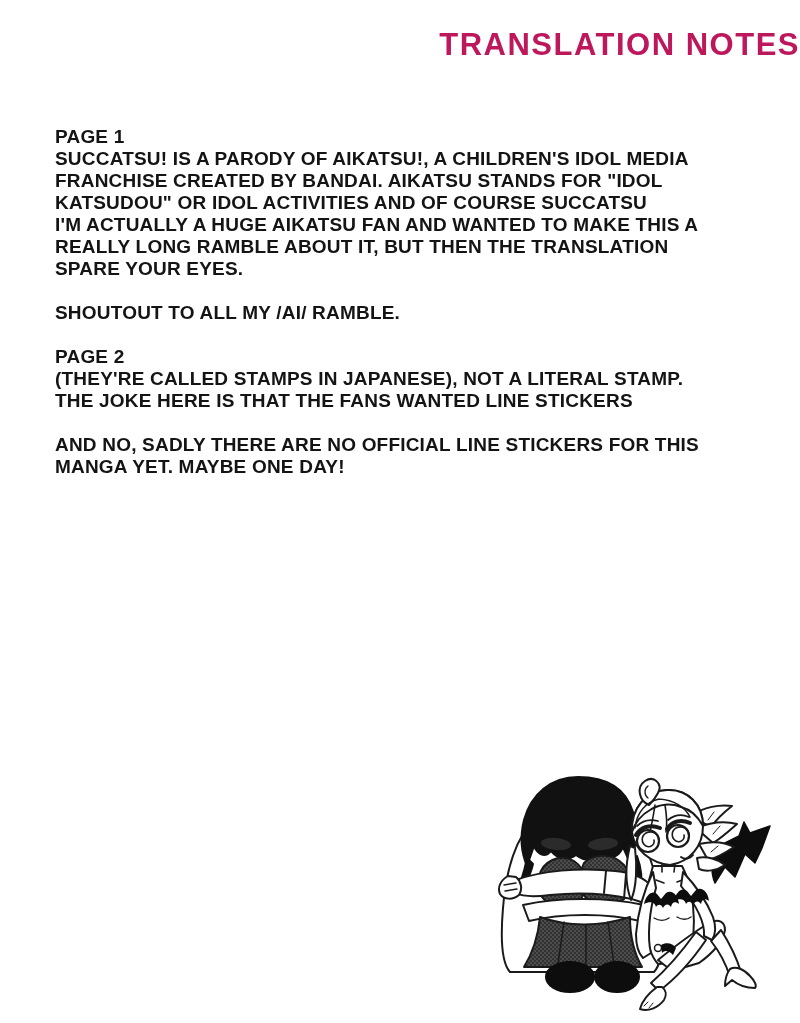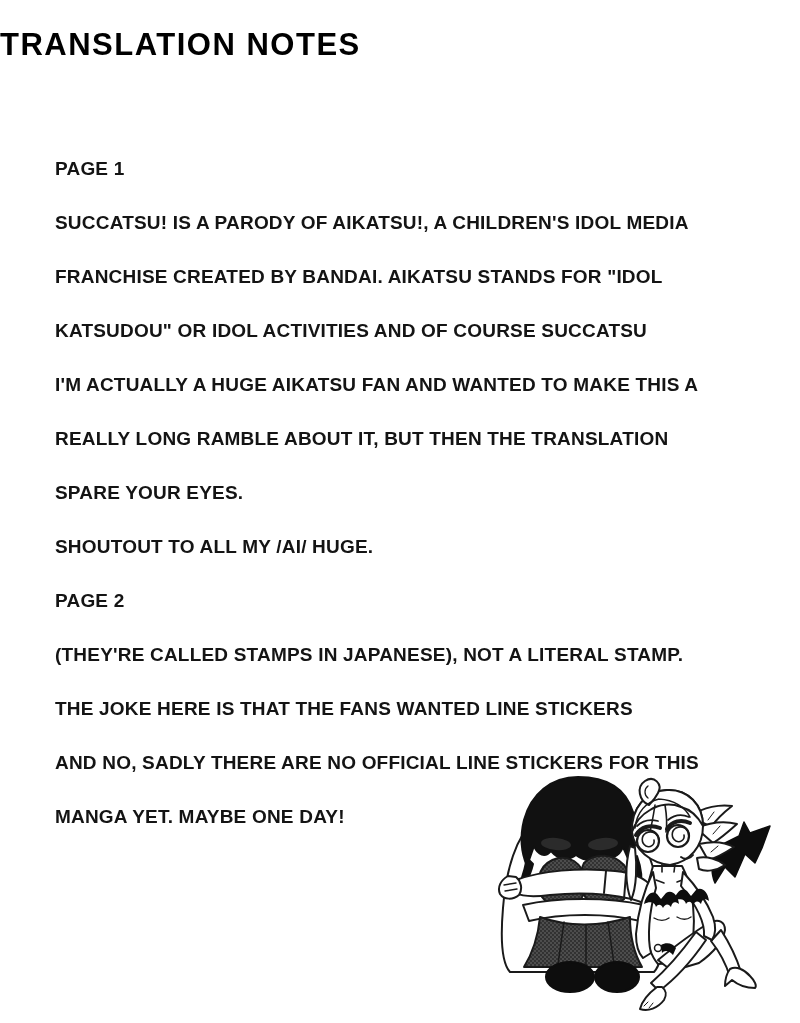--- a/index.html
+++ b/index.html
@@ -3,28 +3,28 @@
 <meta charset="utf-8">
 <style>
   html,body{margin:0;padding:0;background:#ffffff;}
   .page{
     position:relative;width:800px;height:1023px;background:#ffffff;
     overflow:hidden;color:#111;
     font-family:"Liberation Sans", sans-serif;
   }
   .title{
     position:absolute;top:27px;left:0;width:100%;margin:0;
-    text-align:left;font-size:31px;font-weight:700;letter-spacing:1.5px;
-    color:#000000;
+    text-align:right;font-size:31px;font-weight:700;letter-spacing:1.5px;
+    color:#be185d;
   }
   .notes{position:absolute;left:55px;top:126px;width:710px;}
   .para{margin:0 0 22px 0;padding:0;}
   .line{
     display:block;font-size:19px;line-height:22px;font-weight:700;
-    letter-spacing:.2px;white-space:nowrap;color:#141414;margin-top:32px;
+    letter-spacing:.2px;white-space:nowrap;color:#141414;
   }
   .illustration{position:absolute;left:478px;top:760px;width:322px;height:258px;}
   .illustration svg{display:block;width:100%;height:100%;}
 </style>
 </head>
 <body>
 
 <div class="page">
 
   <h1 class="title">TRANSLATION NOTES</h1>
@@ -33,21 +33,21 @@
     <p class="para">
       <span class="line">PAGE 1</span>
       <span class="line">SUCCATSU! IS A PARODY OF AIKATSU!, A CHILDREN'S IDOL MEDIA</span>
       <span class="line">FRANCHISE CREATED BY BANDAI. AIKATSU STANDS FOR "IDOL</span>
       <span class="line">KATSUDOU" OR IDOL ACTIVITIES AND OF COURSE SUCCATSU</span>
       <span class="line">I'M ACTUALLY A HUGE AIKATSU FAN AND WANTED TO MAKE THIS A</span>
       <span class="line">REALLY LONG RAMBLE ABOUT IT, BUT THEN THE TRANSLATION</span>
       <span class="line">SPARE YOUR EYES.</span>
     </p>
     <p class="para">
-      <span class="line">SHOUTOUT TO ALL MY /AI/ HUGE.</span>
+      <span class="line">SHOUTOUT TO ALL MY /AI/ RAMBLE.</span>
     </p>
     <p class="para">
       <span class="line">PAGE 2</span>
       <span class="line">(THEY'RE CALLED STAMPS IN JAPANESE), NOT A LITERAL STAMP.</span>
       <span class="line">THE JOKE HERE IS THAT THE FANS WANTED LINE STICKERS</span>
     </p>
     <p class="para">
       <span class="line">AND NO, SADLY THERE ARE NO OFFICIAL LINE STICKERS FOR THIS</span>
       <span class="line">MANGA YET. MAYBE ONE DAY!</span>
     </p>

